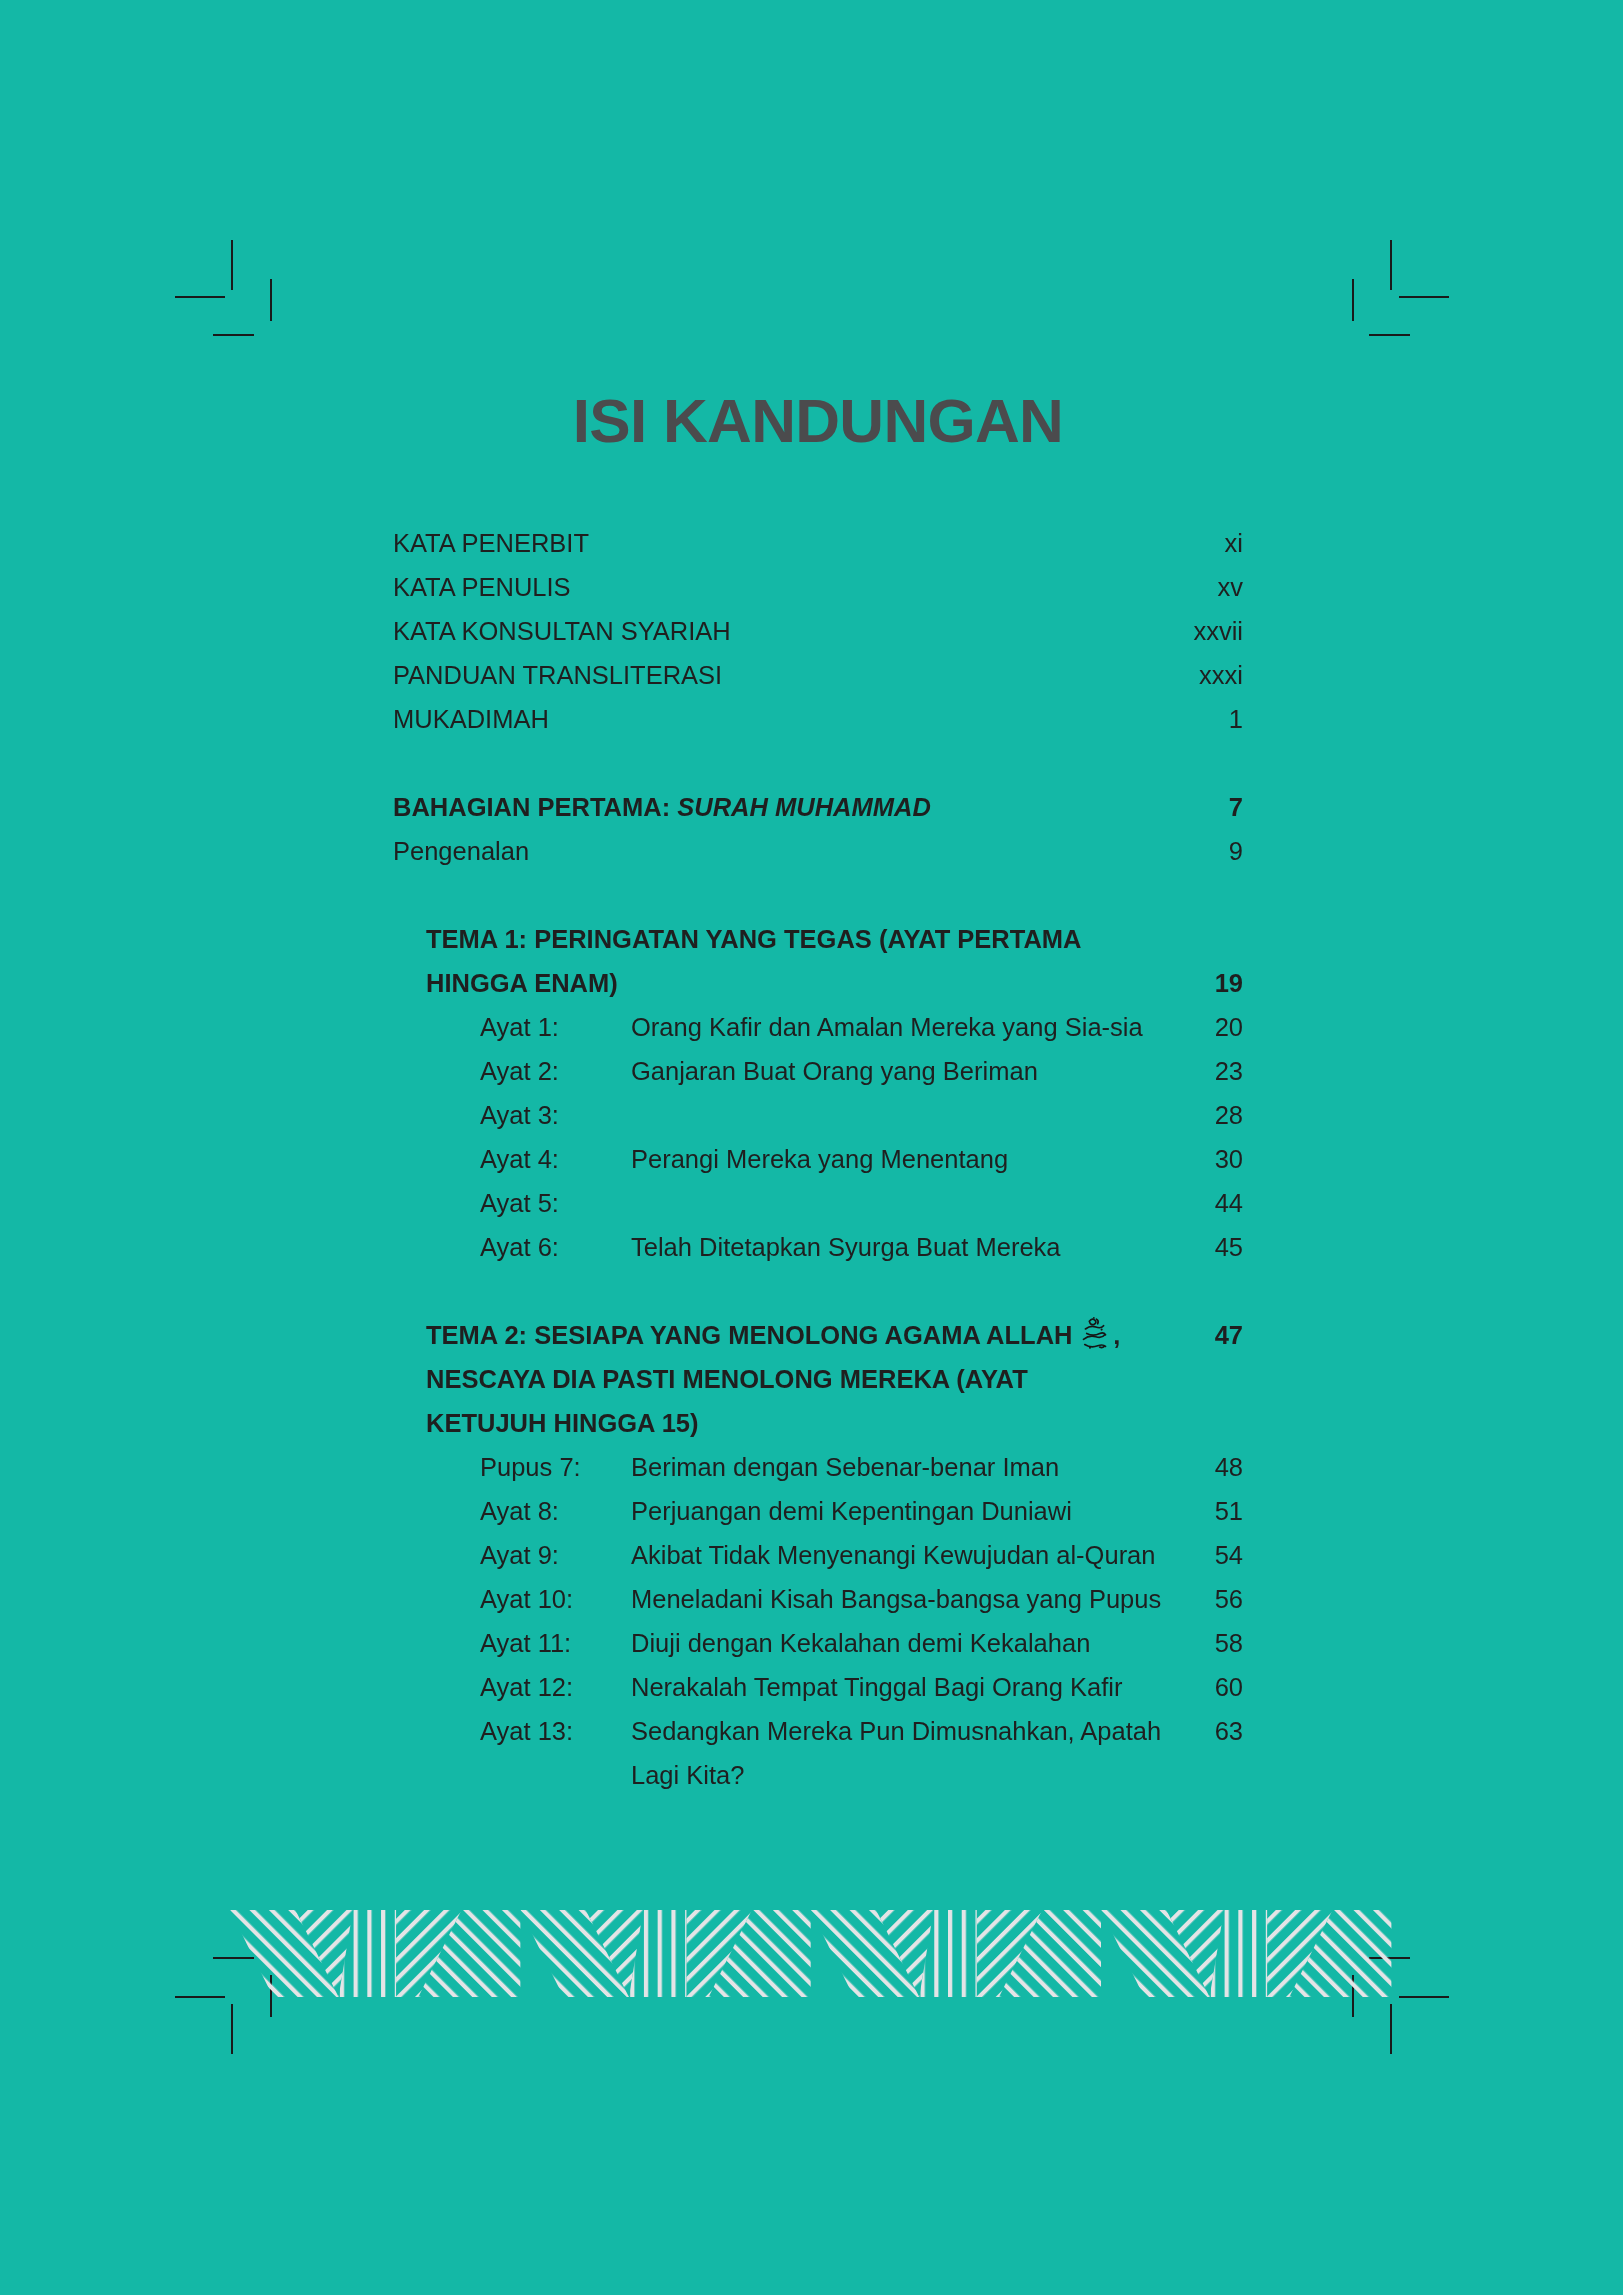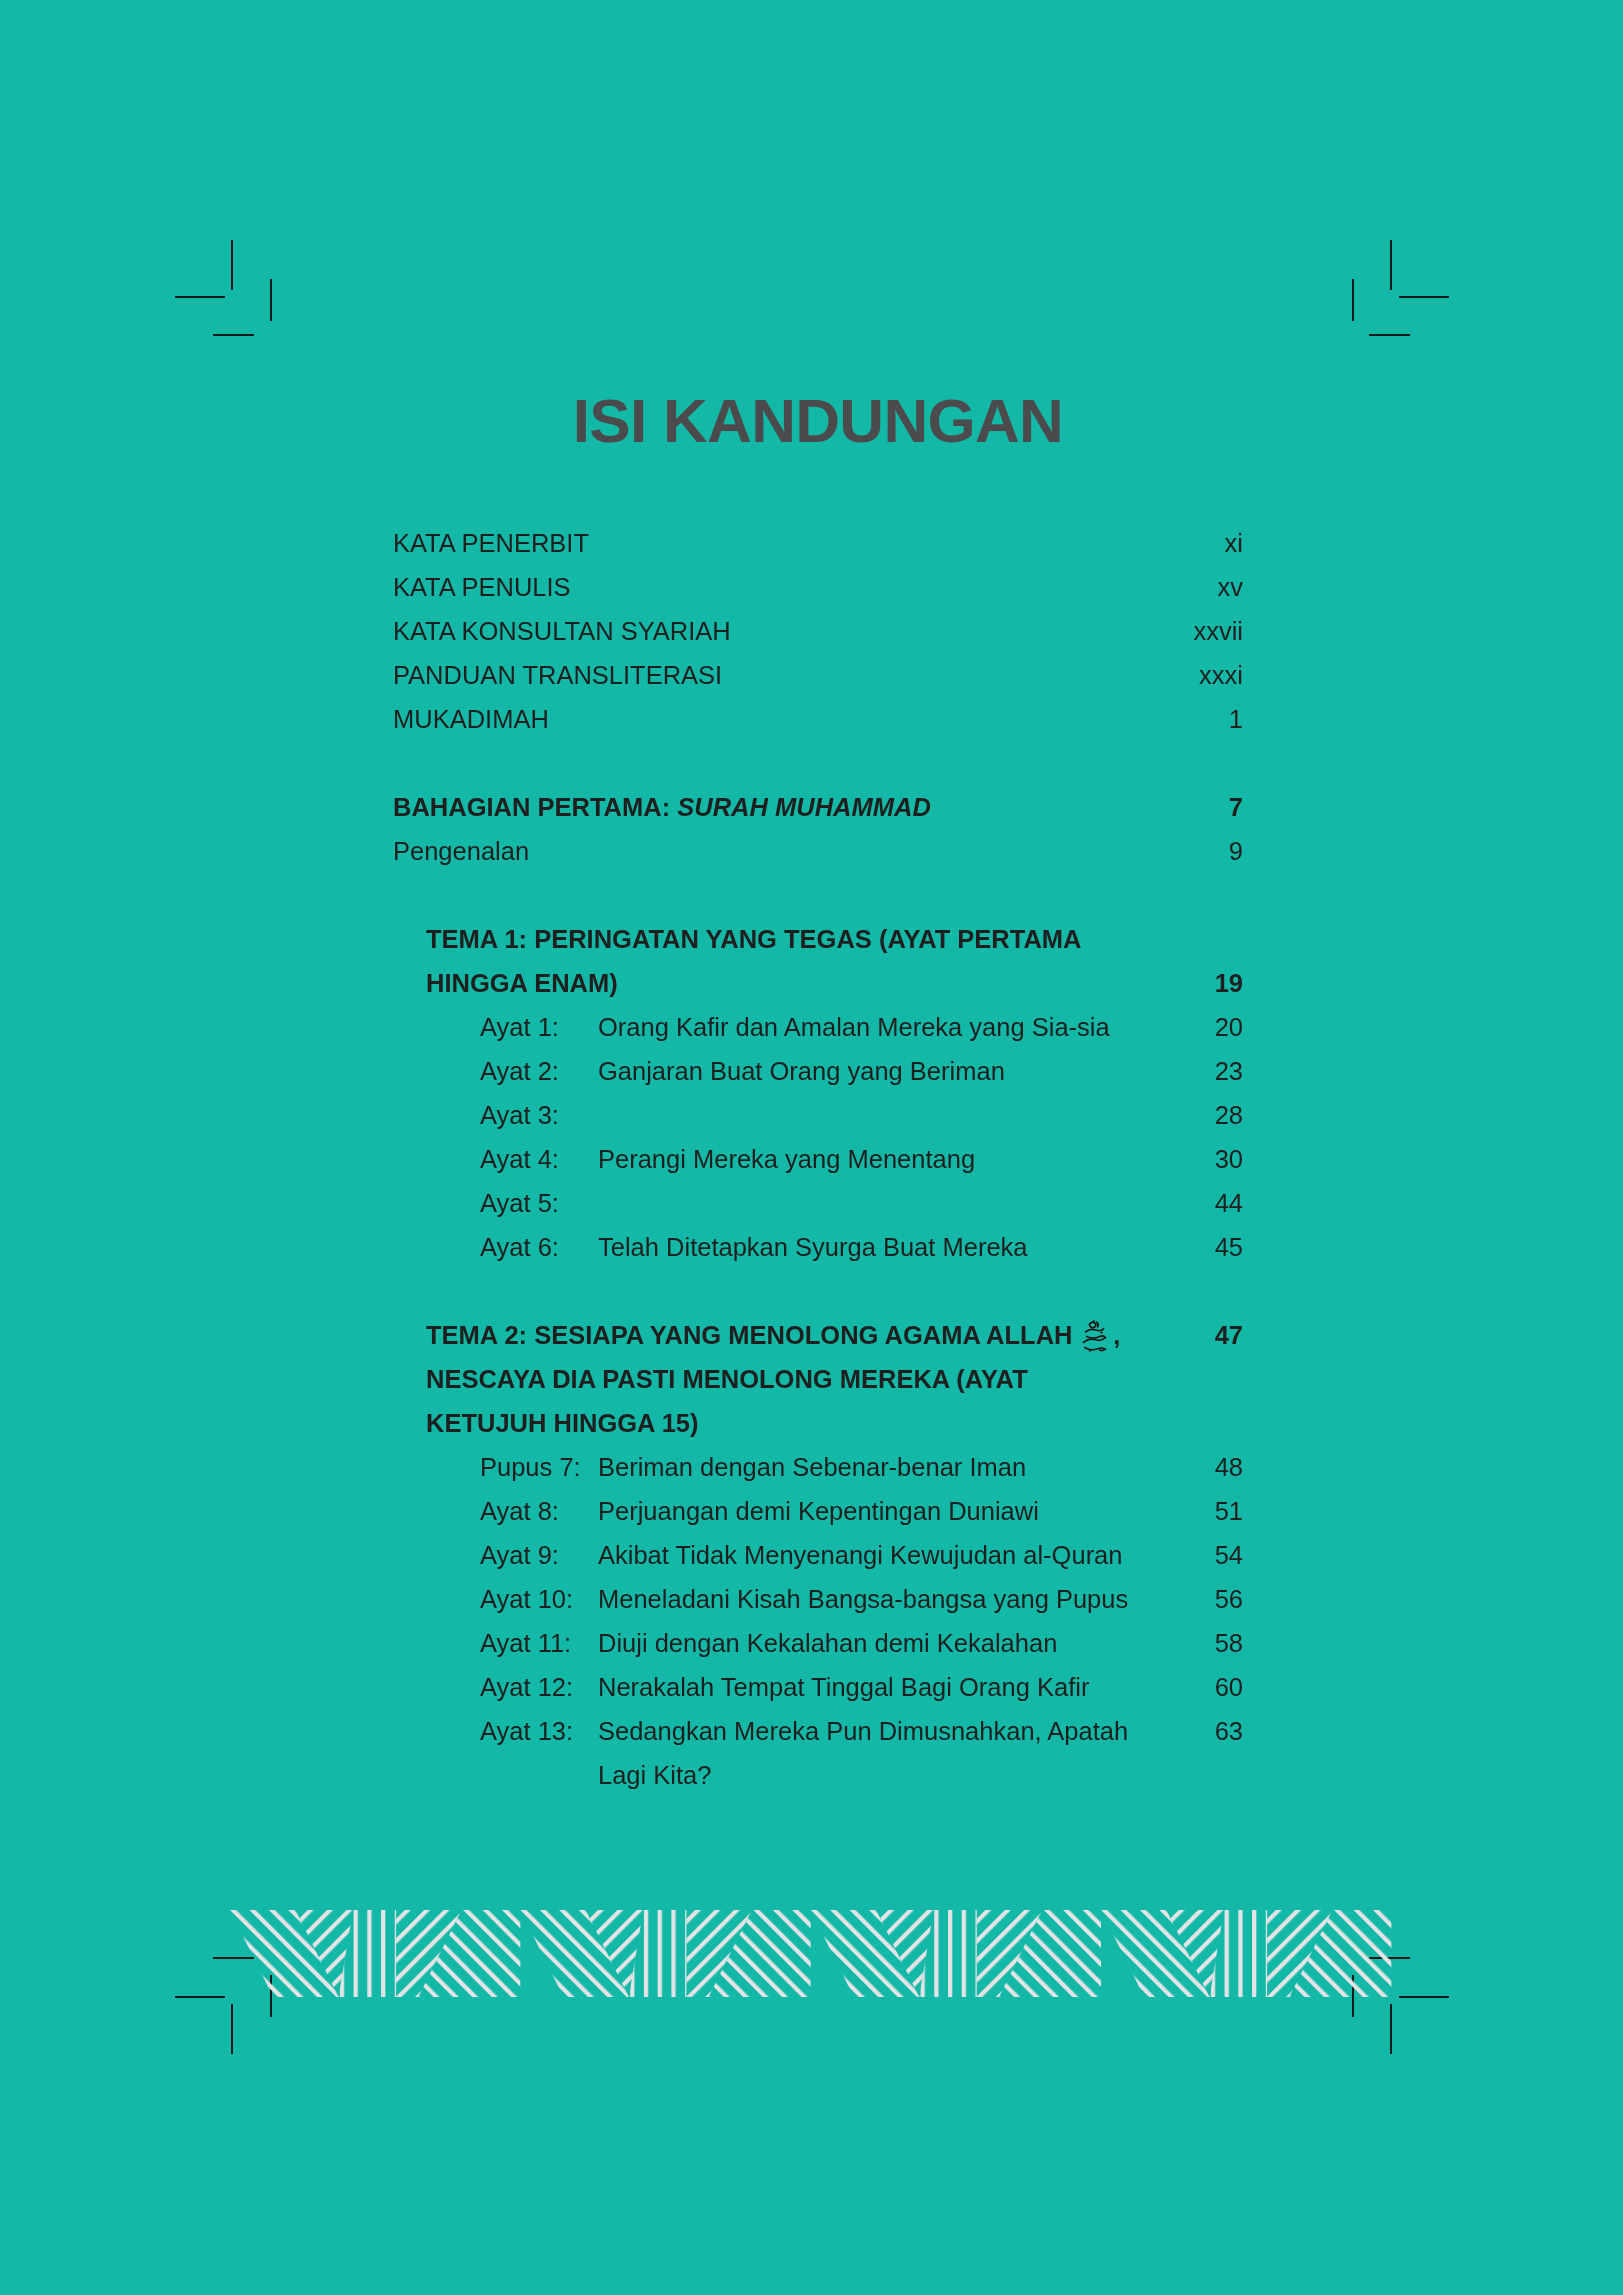--- a/index.html
+++ b/index.html
@@ -34,22 +34,22 @@
     justify-content:space-between;
     align-items:flex-start;
   }
   .row .num{margin-left:13px;white-space:nowrap;}
   .spacer{height:44px;}
   .bold{font-weight:700;}
   .ital{font-style:italic;}
   .tema{margin-left:33px;}
   .ayat-row{margin-left:54px;}
   .ayat-label{flex:0 0 118px;white-space:nowrap;}
-  .ayat-text{flex:1 1 auto;}
-  .lead{display:flex;align-items:center;}
+  .ayat-text{flex:1 1 auto;margin-left:33px;}
+  .lead{display:flex;align-items:flex-start;}
   .honorific{
     display:inline-block;
     width:29px;height:35px;
     margin:2.6px 3.9px 0 7.9px;
     vertical-align:baseline;
   }
   
   .pattern-band{
     position:absolute;
     left:230px;top:1910px;

